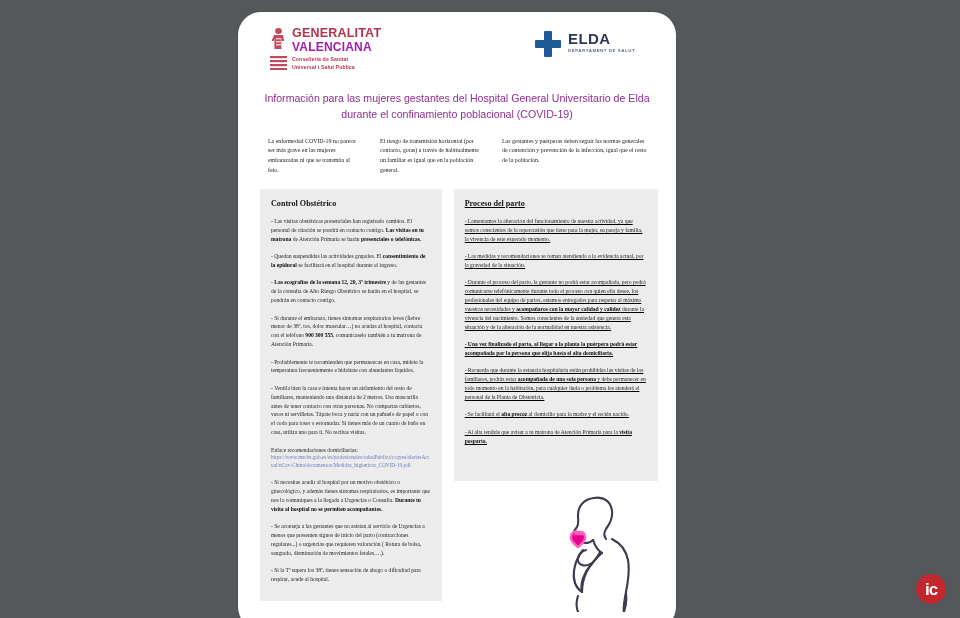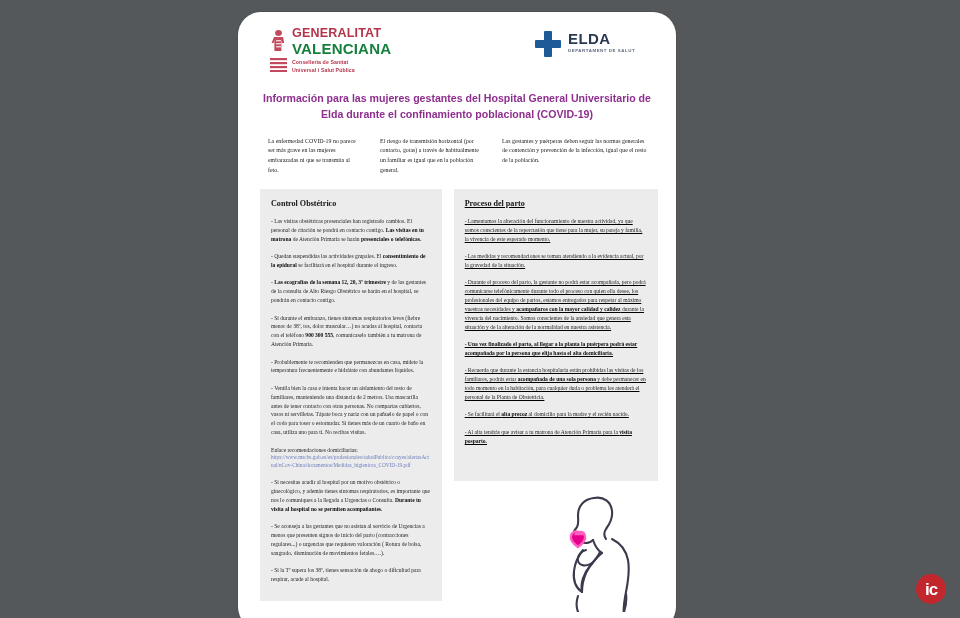--- a/index.html
+++ b/index.html
@@ -22,43 +22,43 @@
   .logos{position:relative;height:72px;}
   .gv-logo{position:absolute;left:32px;top:15px;display:flex;align-items:center;gap:5px;}
   .gv-mark{width:17px;height:42px;position:relative;flex:none;}
   .gv-mark .fig{
     position:absolute;left:1px;top:0;width:15px;height:25px;
   }
   .gv-stripes{position:absolute;left:0;bottom:0;width:17px;height:15px;}
   .gv-text{line-height:1;}
   .gv-t1{font-family:"Liberation Sans",sans-serif;font-weight:bold;font-size:12.5px;
     letter-spacing:.2px;color:#b5344a;display:block;}
-  .gv-t2{font-family:"Liberation Sans",sans-serif;font-weight:bold;font-size:15px;
-    letter-spacing:.2px;color:#15803d;display:block;margin-top:1px;}
+  .gv-t2{font-family:"Liberation Sans",sans-serif;font-weight:bold;font-size:12px;
+    letter-spacing:.2px;color:#a21caf;display:block;margin-top:1px;}
   .gv-sub{font-family:"Liberation Sans",sans-serif;font-size:5.2px;font-weight:bold;
     color:#b5344a;display:block;margin-top:3.5px;line-height:1.5;letter-spacing:.1px;}
 
   .elda-logo{position:absolute;left:297px;top:19px;display:flex;align-items:flex-start;gap:7px;}
   .elda-cross{width:26px;height:26px;position:relative;flex:none;}
   .elda-cross::before,.elda-cross::after{
     content:"";position:absolute;background:#1d5a96;border-radius:1px;
   }
   .elda-cross::before{left:9px;top:0;width:8px;height:26px;}
   .elda-cross::after{left:0;top:9px;width:26px;height:8px;}
   .elda-txt{line-height:1;}
   .elda-name{font-family:"Liberation Sans",sans-serif;font-size:15px;font-weight:bold;
     color:#2b3a52;letter-spacing:.4px;display:block;}
   .elda-sub{font-family:"Liberation Sans",sans-serif;font-size:4.4px;font-weight:bold;
     color:#5d6b80;letter-spacing:.55px;display:block;margin-top:2.5px;}
 
   
   .doc-title{
     text-align:center;
     font-family:"Liberation Sans",sans-serif;
-    font-weight:bold;font-size:10.6px;line-height:1.55;
+    font-weight:normal;font-size:10.6px;line-height:1.55;
     color:#8e2f8e;
     padding:6px 20px 0 20px;
   }
 
   
   .intro{
     display:flex;gap:18px;
     padding:14px 26px 0 30px;
   }
   .intro p{

